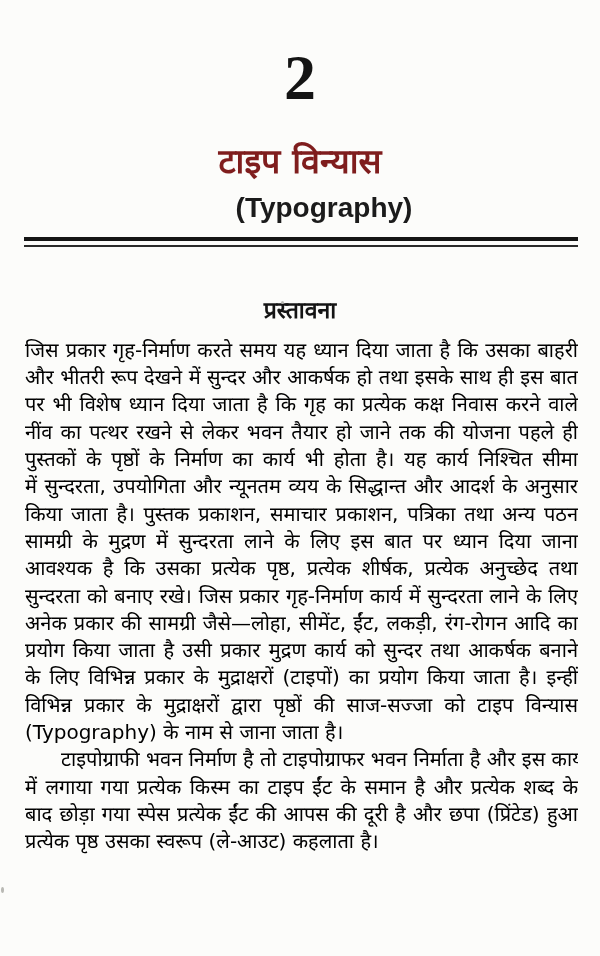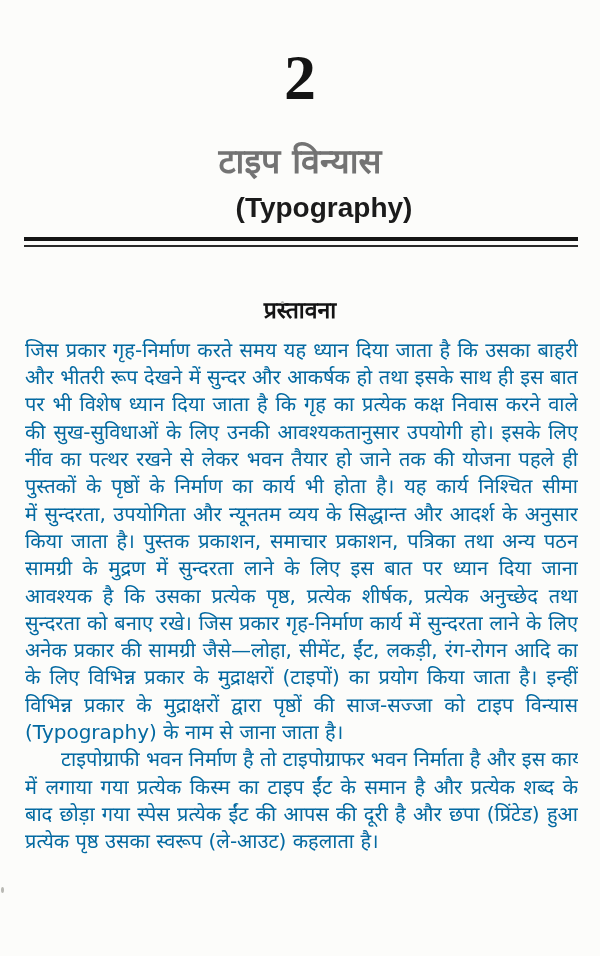--- a/index.html
+++ b/index.html
@@ -24,21 +24,21 @@
     font-size: 64px;
     line-height: 1.0;
     color: #141414;
   }
   .chapter-title {
     margin: 30px 0 0 0;
     text-align: center;
     font-weight: bold;
     font-size: 34px;
     line-height: 1.25;
-    color: #737373;
+    color: #7f1d1d;
   }
   .chapter-subtitle {
     margin-top: 10px;
     text-align: center;
     font-family: "Liberation Sans", sans-serif;
     font-weight: 600;
     font-size: 28px;
     line-height: 1.1;
     color: #1b1b1b;
     padding-left: 48px;
@@ -53,21 +53,21 @@
     margin: 50px 0 12px 0;
     text-align: center;
     font-weight: bold;
     font-size: 23px;
     line-height: 1.2;
     color: #141414;
   }
   .body-text {
     margin: 11px 22px 0 25px;
     font-size: 20px;
-    color: #0369a1;
+    color: #000000;
   }
   .line {
     height: 27.3px;
     line-height: 27.3px;
     text-align: justify;
     text-align-last: justify;
     overflow: hidden;
     white-space: nowrap;
   }
   .line.last {
@@ -91,29 +91,29 @@
   <div class="chapter-subtitle">(Typography)</div>
 
   <div class="divider"></div>
 
   <h2 class="section-heading">प्रस्तावना</h2>
 
   <div class="body-text" id="body-text">
       <div class="line">जिस प्रकार गृह-निर्माण करते समय यह ध्यान दिया जाता है कि उसका बाहरी</div>
       <div class="line">और भीतरी रूप देखने में सुन्दर और आकर्षक हो तथा इसके साथ ही इस बात</div>
       <div class="line">पर भी विशेष ध्यान दिया जाता है कि गृह का प्रत्येक कक्ष निवास करने वाले</div>
-      <div class="line">की सुख-सुविधाओं के लिए उनकी आवश्यकतानुसार उपयोगी हो। इसके लिए</div>
       <div class="line">नींव का पत्थर रखने से लेकर भवन तैयार हो जाने तक की योजना पहले ही</div>
       <div class="line">पुस्तकों के पृष्ठों के निर्माण का कार्य भी होता है। यह कार्य निश्चित सीमा</div>
       <div class="line">में सुन्दरता, उपयोगिता और न्यूनतम व्यय के सिद्धान्त और आदर्श के अनुसार</div>
       <div class="line">किया जाता है। पुस्तक प्रकाशन, समाचार प्रकाशन, पत्रिका तथा अन्य पठन</div>
       <div class="line">सामग्री के मुद्रण में सुन्दरता लाने के लिए इस बात पर ध्यान दिया जाना</div>
       <div class="line">आवश्यक है कि उसका प्रत्येक पृष्ठ, प्रत्येक शीर्षक, प्रत्येक अनुच्छेद तथा</div>
       <div class="line">सुन्दरता को बनाए रखे। जिस प्रकार गृह-निर्माण कार्य में सुन्दरता लाने के लिए</div>
       <div class="line">अनेक प्रकार की सामग्री जैसे—लोहा, सीमेंट, ईंट, लकड़ी, रंग-रोगन आदि का</div>
+      <div class="line">प्रयोग किया जाता है उसी प्रकार मुद्रण कार्य को सुन्दर तथा आकर्षक बनाने</div>
       <div class="line">के लिए विभिन्न प्रकार के मुद्राक्षरों (टाइपों) का प्रयोग किया जाता है। इन्हीं</div>
       <div class="line">विभिन्न प्रकार के मुद्राक्षरों द्वारा पृष्ठों की साज-सज्जा को टाइप विन्यास</div>
       <div class="line last">(Typography) के नाम से जाना जाता है।</div>
       <div class="line indent">टाइपोग्राफी भवन निर्माण है तो टाइपोग्राफर भवन निर्माता है और इस कार्य</div>
       <div class="line">में लगाया गया प्रत्येक किस्म का टाइप ईंट के समान है और प्रत्येक शब्द के</div>
       <div class="line">बाद छोड़ा गया स्पेस प्रत्येक ईंट की आपस की दूरी है और छपा (प्रिंटेड) हुआ</div>
       <div class="line last">प्रत्येक पृष्ठ उसका स्वरूप (ले-आउट) कहलाता है।</div>
     </div>
 
   <span class="speck s1"></span>

